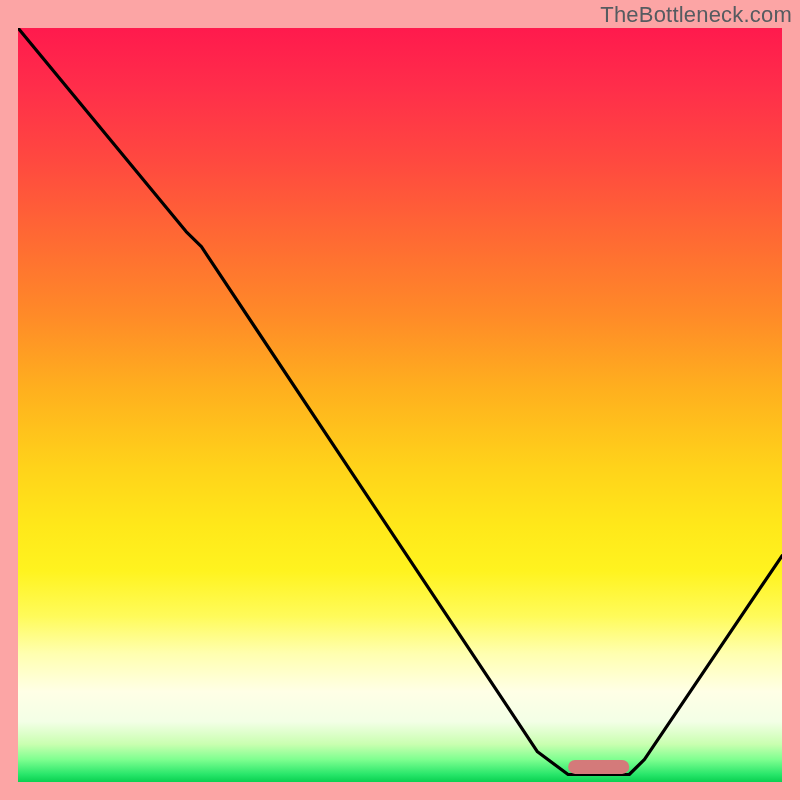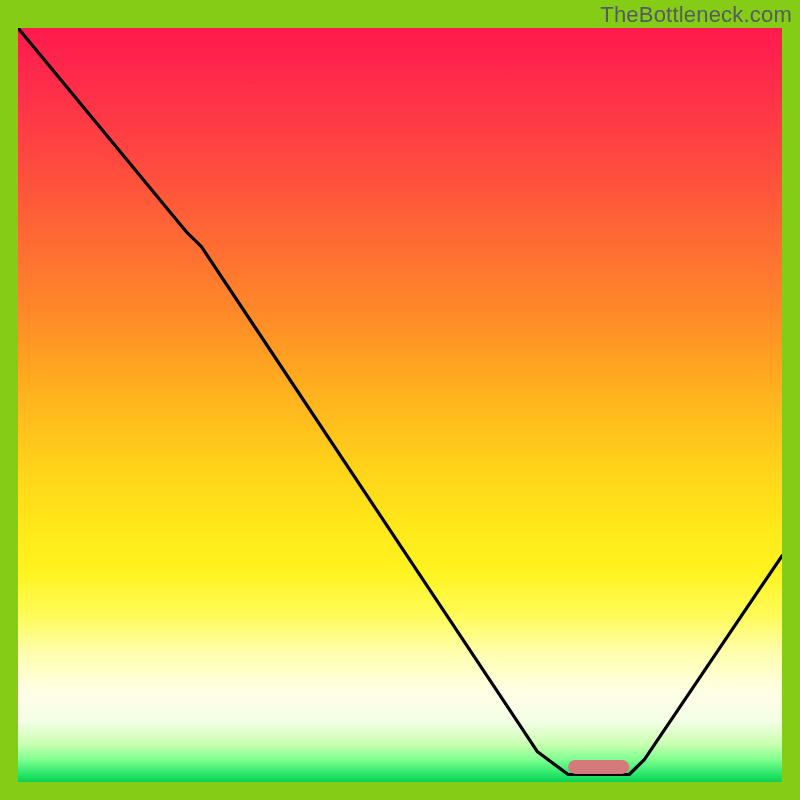--- a/index.html
+++ b/index.html
@@ -8,21 +8,21 @@
     width: 800px;
     height: 800px;
     background: #000;
     overflow: hidden;
     font-family: Arial, Helvetica, sans-serif;
   }
   .outer {
     position: relative;
     width: 800px;
     height: 800px;
-    background: #84cc16;
+    background: #fca5a5;
   }
   .watermark {
     position: absolute;
     top: 2px;
     right: 8px;
     color: #555b60;
     font-size: 22px;
     letter-spacing: 0.2px;
     font-weight: 400;
   }

